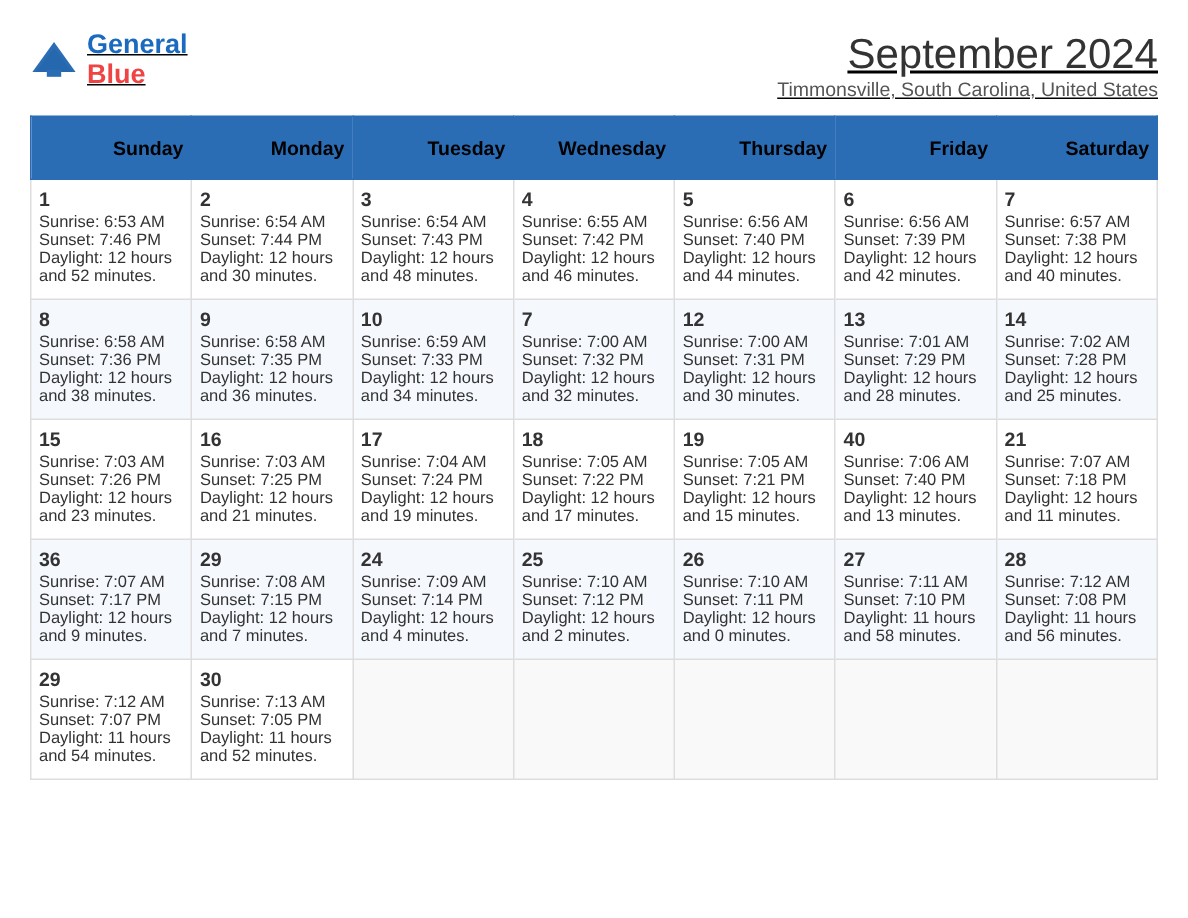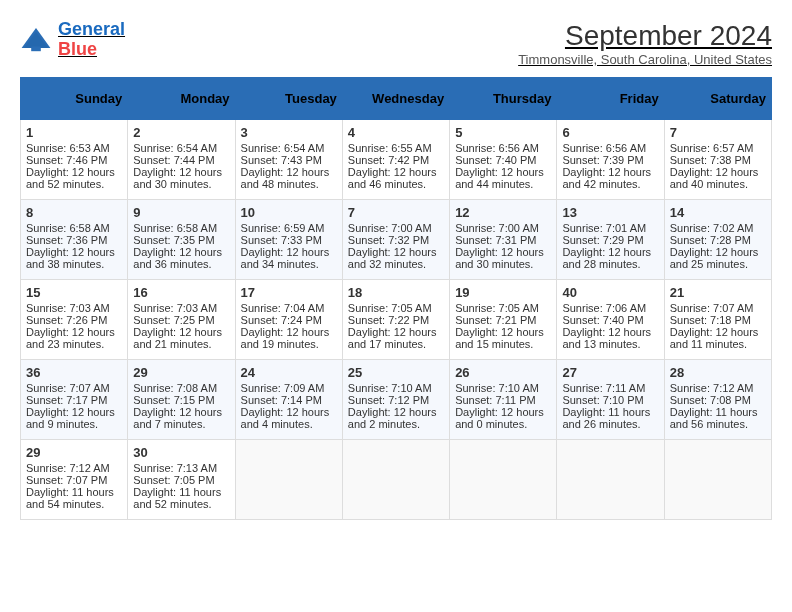--- a/index.html
+++ b/index.html
@@ -139,21 +139,21 @@
         <td><span class="day-num">19</span><span>Sunrise: 7:05 AM</span><br><span>Sunset: 7:21 PM</span><br><span>Daylight: 12 hours and 15 minutes.</span></td>
         <td><span class="day-num">40</span><span>Sunrise: 7:06 AM</span><br><span>Sunset: 7:40 PM</span><br><span>Daylight: 12 hours and 13 minutes.</span></td>
         <td><span class="day-num">21</span><span>Sunrise: 7:07 AM</span><br><span>Sunset: 7:18 PM</span><br><span>Daylight: 12 hours and 11 minutes.</span></td>
       </tr>
       <tr>
         <td><span class="day-num">36</span><span>Sunrise: 7:07 AM</span><br><span>Sunset: 7:17 PM</span><br><span>Daylight: 12 hours and 9 minutes.</span></td>
         <td><span class="day-num">29</span><span>Sunrise: 7:08 AM</span><br><span>Sunset: 7:15 PM</span><br><span>Daylight: 12 hours and 7 minutes.</span></td>
         <td><span class="day-num">24</span><span>Sunrise: 7:09 AM</span><br><span>Sunset: 7:14 PM</span><br><span>Daylight: 12 hours and 4 minutes.</span></td>
         <td><span class="day-num">25</span><span>Sunrise: 7:10 AM</span><br><span>Sunset: 7:12 PM</span><br><span>Daylight: 12 hours and 2 minutes.</span></td>
         <td><span class="day-num">26</span><span>Sunrise: 7:10 AM</span><br><span>Sunset: 7:11 PM</span><br><span>Daylight: 12 hours and 0 minutes.</span></td>
-        <td><span class="day-num">27</span><span>Sunrise: 7:11 AM</span><br><span>Sunset: 7:10 PM</span><br><span>Daylight: 11 hours and 26 minutes.</span></td>
+        <td><span class="day-num">27</span><span>Sunrise: 7:11 AM</span><br><span>Sunset: 7:10 PM</span><br><span>Daylight: 11 hours and 58 minutes.</span></td>
         <td><span class="day-num">28</span><span>Sunrise: 7:12 AM</span><br><span>Sunset: 7:08 PM</span><br><span>Daylight: 11 hours and 56 minutes.</span></td>
       </tr>
       <tr>
         <td><span class="day-num">29</span><span>Sunrise: 7:12 AM</span><br><span>Sunset: 7:07 PM</span><br><span>Daylight: 11 hours and 54 minutes.</span></td>
         <td><span class="day-num">30</span><span>Sunrise: 7:13 AM</span><br><span>Sunset: 7:05 PM</span><br><span>Daylight: 11 hours and 52 minutes.</span></td>
         <td class="empty-cell"></td>
         <td class="empty-cell"></td>
         <td class="empty-cell"></td>
         <td class="empty-cell"></td>
         <td class="empty-cell"></td>

